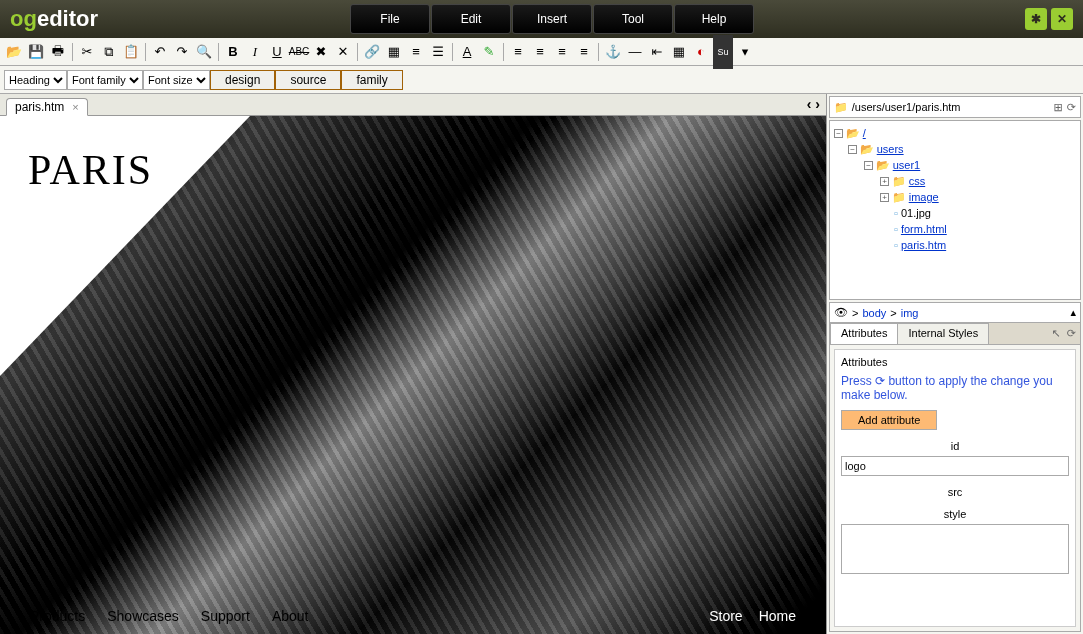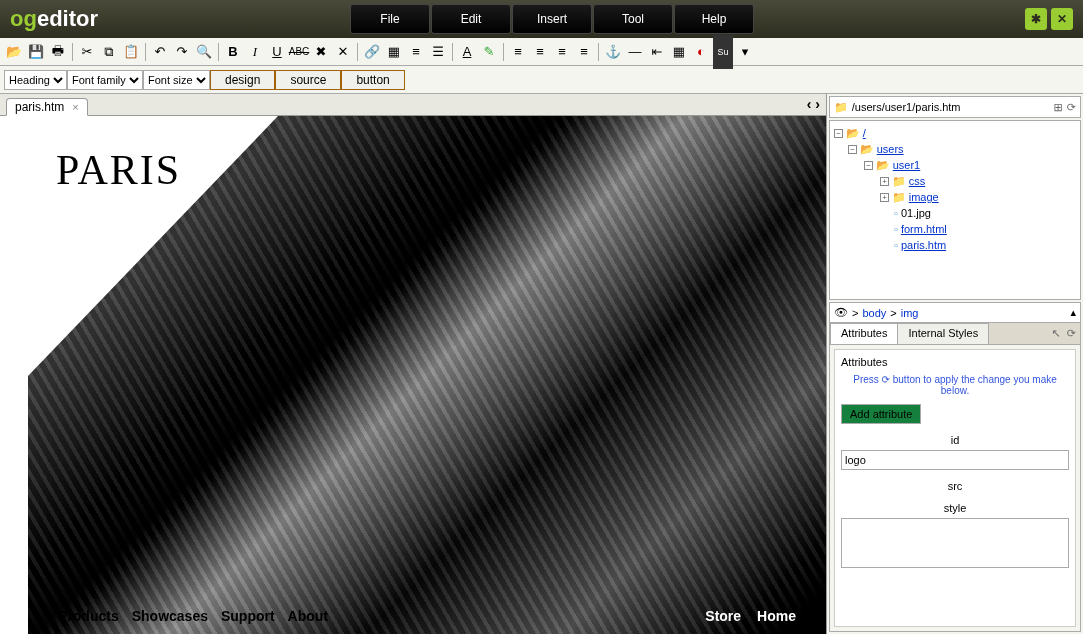--- a/index.html
+++ b/index.html
@@ -22,33 +22,33 @@
 .subbar .vbtn { padding: 2px 14px; border: 1px solid #a16207; background: #f0f0ec; cursor: pointer; font-size: 12px; }
 
 .main { display: flex; height: calc(634px - 38px - 28px - 28px); }
 .editor { flex: 1; display: flex; flex-direction: column; background: #fff; border-right: 1px solid #999; }
 .tabs { height: 22px; display: flex; align-items: flex-end; background: #e8e8e0; border-bottom: 1px solid #999; position: relative; }
 .tabs .tab { background: #fff; border: 1px solid #999; border-bottom: 1px solid #fff; border-radius: 4px 4px 0 0; padding: 1px 8px 1px 8px; margin-left: 6px; margin-bottom: -1px; font-size: 12px; display: flex; align-items: center; gap: 8px; }
 .tabs .tab .x { color: #888; cursor: pointer; font-size: 11px; }
 .tabs .nav { position: absolute; right: 6px; top: 2px; display: flex; gap: 4px; }
 .tabs .nav span { cursor: pointer; font-weight: bold; font-size: 14px; }
 
-.canvas { flex: 1; background: #222 center/cover; position: relative; overflow: hidden; margin-left: 28px; }
+.canvas { flex: 1; background: #222 center/cover; position: relative; overflow: hidden; }
 .canvas-bg { position: absolute; inset: 0; background:
   linear-gradient(135deg, #1a1a1a 0%, #555 20%, #222 40%, #888 50%, #333 65%, #666 80%, #111 100%);
   filter: contrast(1.5) grayscale(1);
 }
 .canvas-bg::after { content:""; position:absolute; inset:0; background: repeating-linear-gradient(60deg, rgba(255,255,255,0.05) 0 4px, rgba(0,0,0,0.1) 4px 10px); }
 .whitecorner { position:absolute; left:0; top:0; width:250px; height:260px; background:#fff; clip-path: polygon(0 0, 100% 0, 0 100%); }
 
 .paris-logo { position: absolute; left: 28px; top: 30px; display: flex; align-items: center; }
 .paris-logo .t { font-family: "Times New Roman", serif; font-size: 42px; color: #000; letter-spacing: 2px; }
 .paris-logo .yr { width: 60px; height: 90px; background: #3b3b9e; color: #fff; display: flex; align-items: center; justify-content: center; font-style: italic; font-size: 16px; margin-left: 2px; position: relative; top: 30px; font-family: cursive; }
 
-.site-nav { position: absolute; bottom: 10px; left: 30px; right: 30px; display: flex; gap: 13px; color: #000; font-weight: bold; font-size: 14px; }
+.site-nav { position: absolute; bottom: 10px; left: 30px; right: 30px; display: flex; gap: 22px; color: #000; font-weight: normal; font-size: 14px; }
 .site-nav .r { margin-left: auto; display: flex; gap: 16px; color: #fff; }
 
 .side { width: 256px; display: flex; flex-direction: column; background: #f5f5f0; }
 .path { height: 22px; background: #fff; border: 1px solid #aaa; margin: 2px; display: flex; align-items: center; padding: 0 4px; font-size: 11px; gap: 4px; }
 .path .ico { color: #e0b040; }
 .path .sideico { margin-left: auto; display:flex; gap:4px; color:#666; }
 
 .tree { flex: 0 0 180px; border: 1px solid #aaa; margin: 0 2px 2px 2px; background: #fff; padding: 4px 4px; font-size: 11px; overflow: auto; color: #0033cc; }
 .tree .node { display: flex; align-items: center; gap: 3px; height: 16px; }
 .tree .node .exp { width: 9px; height: 9px; border: 1px solid #888; display: inline-flex; align-items: center; justify-content: center; font-size: 8px; color: #555; background: #fff; }
@@ -60,22 +60,22 @@
 .insp { flex: 1; display: flex; flex-direction: column; border: 1px solid #aaa; margin: 0 2px 2px 2px; background: #f5f5f0; }
 .bc { height: 20px; background: #fff; border-bottom: 1px solid #aaa; display: flex; align-items: center; padding: 0 4px; font-size: 11px; gap: 4px; }
 .bc a { color: #0033cc; cursor: pointer; }
 .insp-tabs { height: 22px; display: flex; background: #ddd9cc; border-bottom: 1px solid #aaa; font-size: 11px; }
 .insp-tabs .t { padding: 3px 10px; border: 1px solid #aaa; border-bottom: none; background: #f0f0ea; margin-right: -1px; cursor: pointer; }
 .insp-tabs .t.active { background: #fff; }
 .insp-tabs .icons { margin-left: auto; display:flex; align-items:center; gap:6px; padding-right:4px; color:#666; }
 
 .panel { flex: 1; background: #fff; margin: 4px; border: 1px solid #ccc; padding: 6px; font-size: 11px; overflow: auto; }
 .panel .title { font-size: 11px; margin-bottom: 6px; }
-.panel .hint { color: #3355dd; text-align: center; font-size: 10px; margin-bottom: 8px; }
-.panel button.addattr { background: #15803d; border: 1px solid #aaa; padding: 3px 8px; cursor: pointer; font-size: 11px; }
+.panel .hint { color: #3355dd; font-size: 12px; margin-bottom: 8px; }
+.panel button.addattr { background: #fdba74; border: 1px solid #aaa; padding: 3px 16px; cursor: pointer; font-size: 11px; }
 .panel .fld-lbl { text-align: center; margin-top: 10px; font-size: 11px; }
 .panel input, .panel textarea { width: 100%; border: 1px solid #aaa; padding: 3px; font-size: 11px; margin-top: 4px; }
 .panel textarea { height: 50px; resize: none; }
 </style>
 </head>
 <body>
 
 <div class="topbar">
   <div class="logo">
     <span class="og">og</span><span>editor</span>
@@ -134,21 +134,21 @@
   <div class="tb" style="background:#333;color:#fff;font-size:9px;padding:16px 2px">Su</div>
   <div class="tb">▾</div>
 </div>
 
 <div class="subbar">
   <select><option>Heading</option></select>
   <select><option>Font family</option></select>
   <select><option>Font size</option></select>
   <div class="vbtn">design</div>
   <div class="vbtn">source</div>
-  <div class="vbtn">button</div>
+  <div class="vbtn">family</div>
 </div>
 
 <div class="main">
   <div class="editor">
     <div class="tabs">
       <div class="tab">
         <span>paris.htm</span>
         <span class="x">×</span>
       </div>
       <div class="nav">

